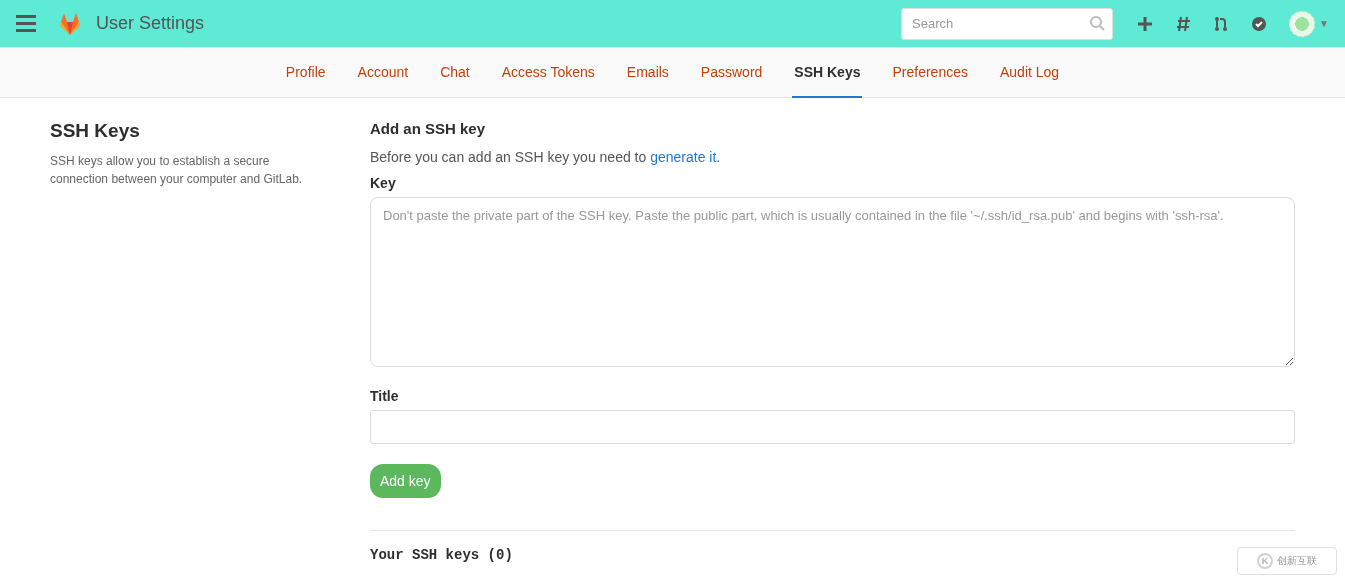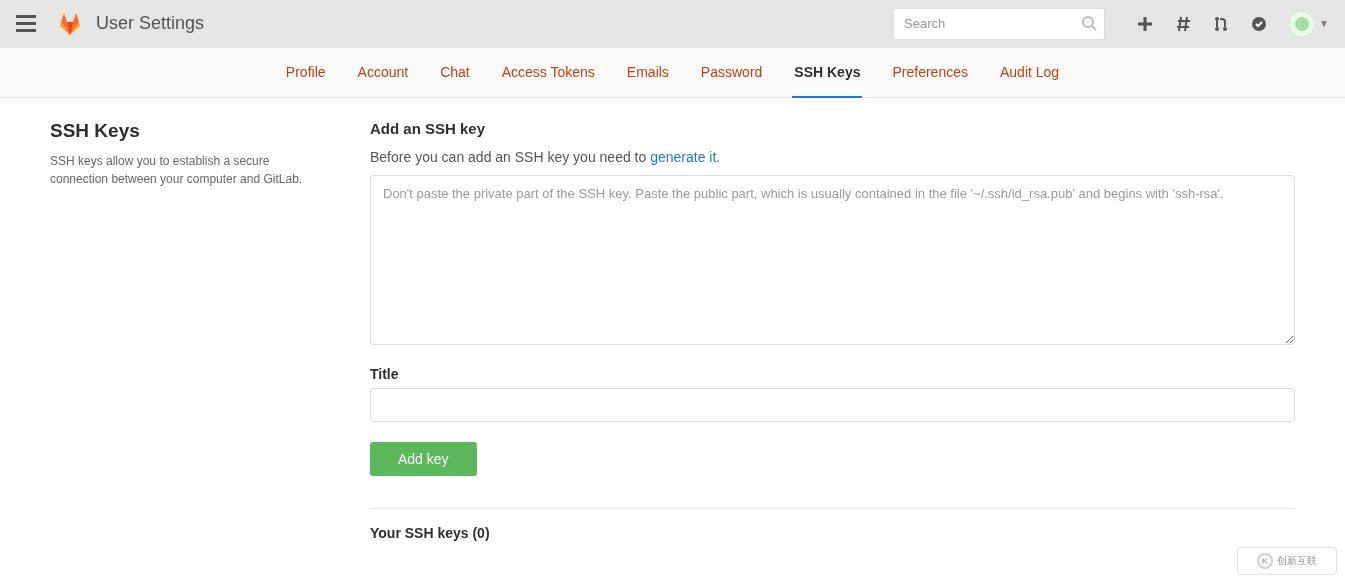--- a/index.html
+++ b/index.html
@@ -1,48 +1,48 @@
 <!DOCTYPE html>
 <html><head>
 <meta charset="utf-8">
 <style>
 * { box-sizing: border-box; margin: 0; padding: 0; }
 body { font-family: -apple-system, "Segoe UI", Helvetica, Arial, sans-serif; color: #2e2e2e; background: #fff; font-size: 14px; }
-.topbar { display: flex; align-items: center; height: 48px; padding: 0 16px; border-bottom: 1px solid #e5e5e5; background:#e5e5e5; }
+.topbar { display: flex; align-items: center; height: 48px; padding: 0 16px; border-bottom: 1px solid #e5e5e5; background:#5eead4; }
 .hamburger { width:24px; cursor:pointer; display:flex; flex-direction:column; gap:4px; }
 .hamburger span { display:block; height:3px; background:#555; width:20px; }
 .logo { margin:0 14px 0 18px; display:flex; align-items:center; }
 .page-title { font-size:18px; color:#555; font-weight:400; }
 .spacer { flex:1; }
-.search { position:relative; width:212px; margin-right:20px; }
+.search { position:relative; width:212px; margin-right:12px; }
 .search input { width:100%; height:32px; border:1px solid #ddd; border-radius:3px; padding:0 30px 0 10px; font-size:13px; background:#fff; color:#555; }
 .search input::placeholder { color:#999; }
 .search .s-icon { position:absolute; right:8px; top:7px; color:#bbb; }
 .nav-icons { display:flex; align-items:center; gap:22px; color:#666; margin-left:12px; }
 .nav-icons .ico { cursor:pointer; }
 .avatar { width:26px; height:26px; border-radius:50%; background: radial-gradient(circle at 50% 50%, #9de29d 0 40%, #e9f8e9 41% 100%); border:1px dashed #bfe8bf; display:inline-block; }
 .caret { margin-left:4px; color:#777; font-size:10px; }
 .tabs { display:flex; justify-content:center; gap:28px; border-bottom:1px solid #e5e5e5; background:#fafafa; }
 .tab { padding:16px 2px; color:#c2410c; cursor:pointer; font-size:14px; }
 .tab.active { color:#2e2e2e; font-weight:600; border-bottom:2px solid #1f78d1; margin-bottom:-1px; }
 .content { display:flex; max-width:1345px; padding:22px 50px 40px 50px; gap:40px; }
 .side { width:280px; }
 .side h2 { font-size:19px; font-weight:600; color:#2e2e2e; margin-bottom:10px; }
 .side p { color:#666; font-size:12px; line-height:1.5; }
 .main { flex:1; }
 .main h3 { font-size:15px; font-weight:600; margin-bottom:12px; }
 .main .lead { color:#555; margin-bottom:10px; font-size:14px; }
 .main .lead a { color:#1f78d1; text-decoration:none; }
 .lbl { font-weight:600; font-size:14px; color:#2e2e2e; margin-bottom:6px; display:block; }
-textarea { width:100%; height:170px; border:1px solid #ddd; border-radius:3px; padding:10px 12px; font-family:inherit; font-size:13px; color:#333; resize:vertical; margin-bottom:18px; }
+textarea { width:100%; height:170px; border:1px solid #ddd; border-radius:8px; padding:10px 12px; font-family:inherit; font-size:13px; color:#333; resize:vertical; margin-bottom:18px; }
 textarea::placeholder { color:#999; }
 input.title { width:100%; height:34px; border:1px solid #ddd; border-radius:3px; padding:0 10px; font-size:14px; margin-bottom:20px; }
-.btn { background:#5cb85c; color:#fff; border:none; border-radius:3px; padding:9px 28px; font-size:14px; cursor:pointer; font-weight:500; }
+.btn { background:#5cb85c; color:#fff; border:none; border-radius:13px; padding:9px 10px; font-size:14px; cursor:pointer; font-weight:500; }
 hr.sep { border:none; border-top:1px solid #e5e5e5; margin:32px 0 16px; }
-.subhead { font-weight:600; font-size:14px; margin-bottom:8px; }
+.subhead { font-weight:600; font-size:14px; margin-bottom:8px;font-family:Liberation Mono, monospace; }
 .watermark { position:fixed; right:8px; bottom:8px; width:100px; height:28px; background:#fff; border:1px solid #ddd; border-radius:4px; display:flex; align-items:center; justify-content:center; font-size:10px; color:#888; gap:4px; opacity:.9; }
 .watermark .circ { width:16px;height:16px;border:2px solid #ccc;border-radius:50%;display:flex;align-items:center;justify-content:center;font-size:9px;color:#aaa;font-weight:bold; }
 svg { display:block; }
 </style>
 </head>
 <body>
 
 <div class="topbar">
   <div class="hamburger">
     <span></span>
@@ -114,20 +114,21 @@
 <div class="content">
   <div class="side">
     <h2>SSH Keys</h2>
     <p>SSH keys allow you to establish a secure connection between your computer and GitLab.</p>
   </div>
   <div class="main">
     <h3>Add an SSH key</h3>
     <p class="lead">
       <span>Before you can add an SSH key you need to </span><a href="#">generate it</a><span>.</span>
     </p>
+    <label class="lbl">Key</label>
     <textarea placeholder="Don't paste the private part of the SSH key. Paste the public part, which is usually contained in the file '~/.ssh/id_rsa.pub' and begins with 'ssh-rsa'." style=""></textarea>
     <label class="lbl">Title</label>
     <input class="title" type="text" style="">
     <button class="btn">Add key</button>
     <hr class="sep">
     <div class="subhead">Your SSH keys (0)</div>
     
   </div>
 </div>
 

